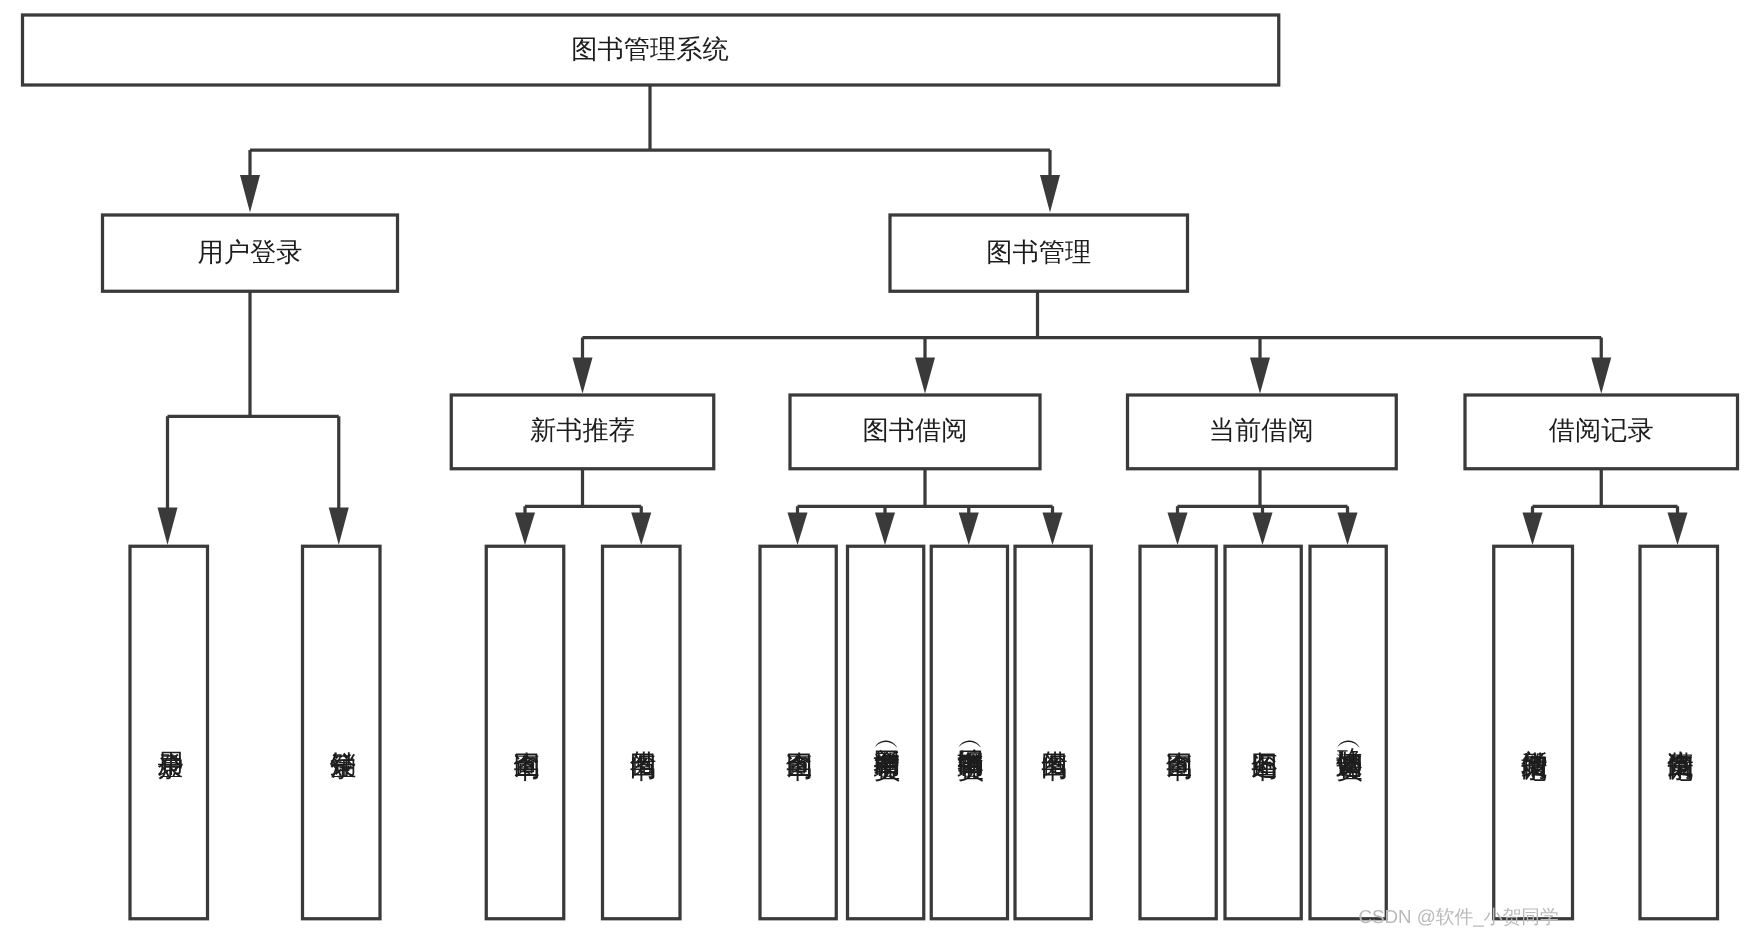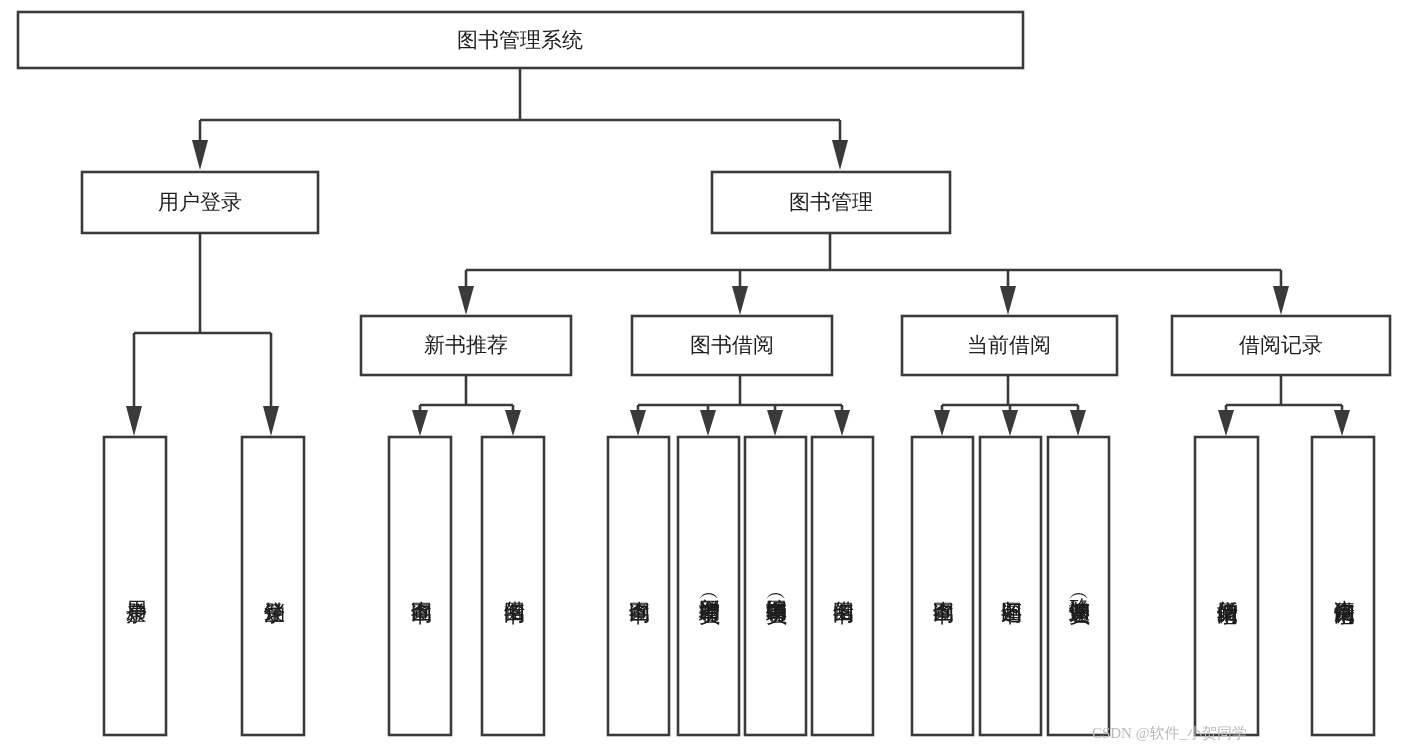--- a/index.html
+++ b/index.html
@@ -32,21 +32,21 @@
   }
   .label-h{font-size:21px;}
   .label-v{font-size:21px;writing-mode:vertical-rl;letter-spacing:1px;}
 
   .watermark{
     position:absolute;
     right:10px;
     bottom:4px;
     color:#b9b9b9;
     font-size:15px;
-    font-family:Liberation Serif, serif;
+    font-family:Liberation Sans, sans-serif;
     white-space:nowrap;
     user-select:none;
   }
 </style>
 </head>
 <body>
 
 <div id="diagram-root">
 
   <svg id="flow" viewBox="0 0 1405 747">

